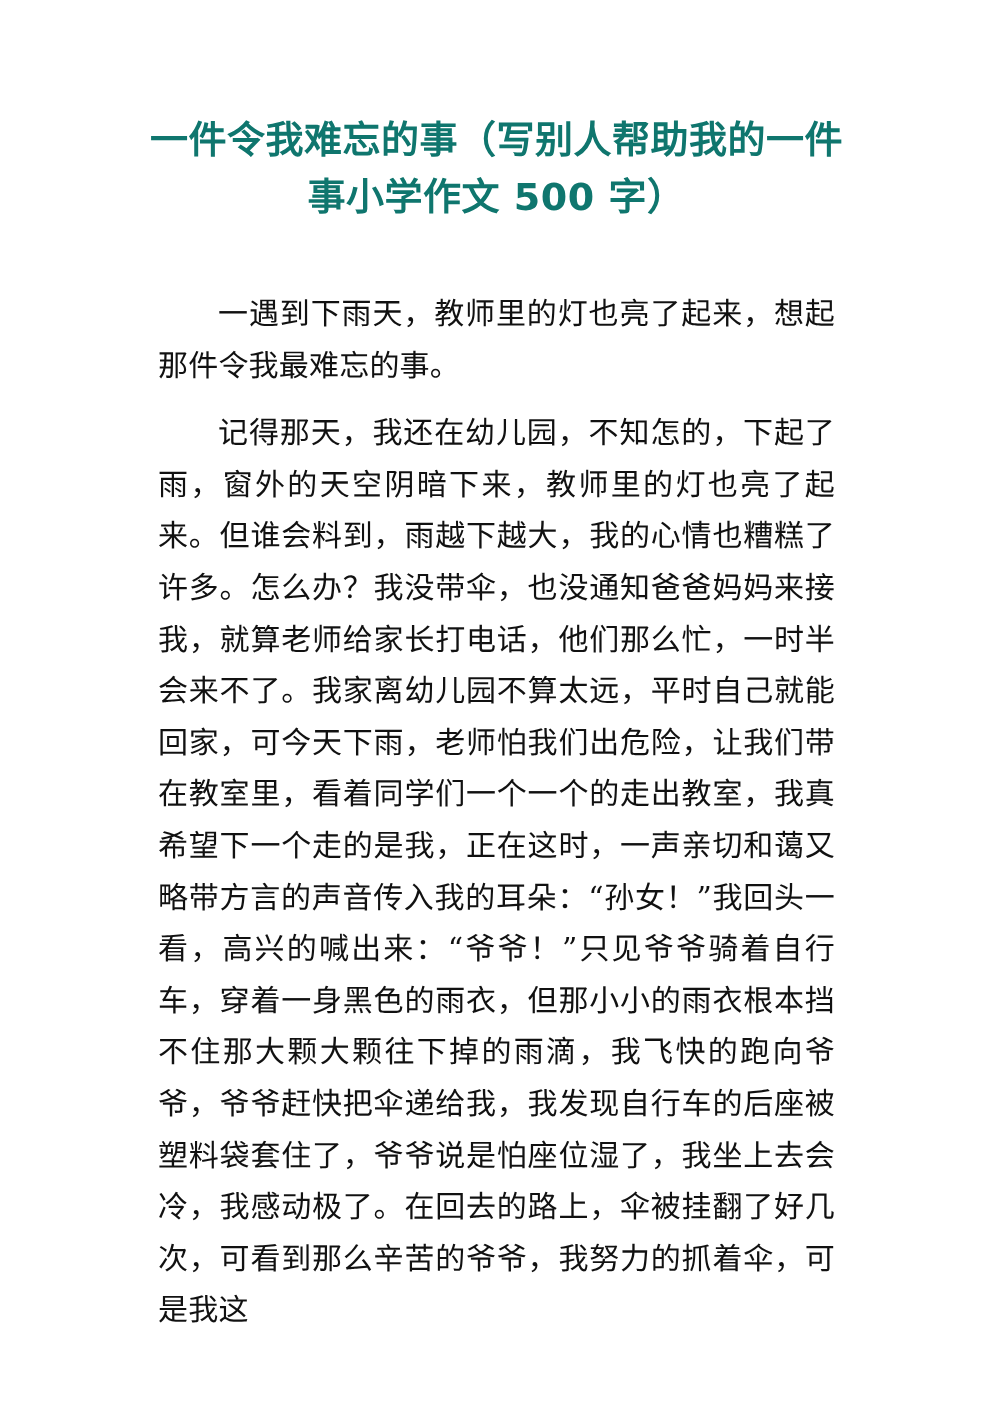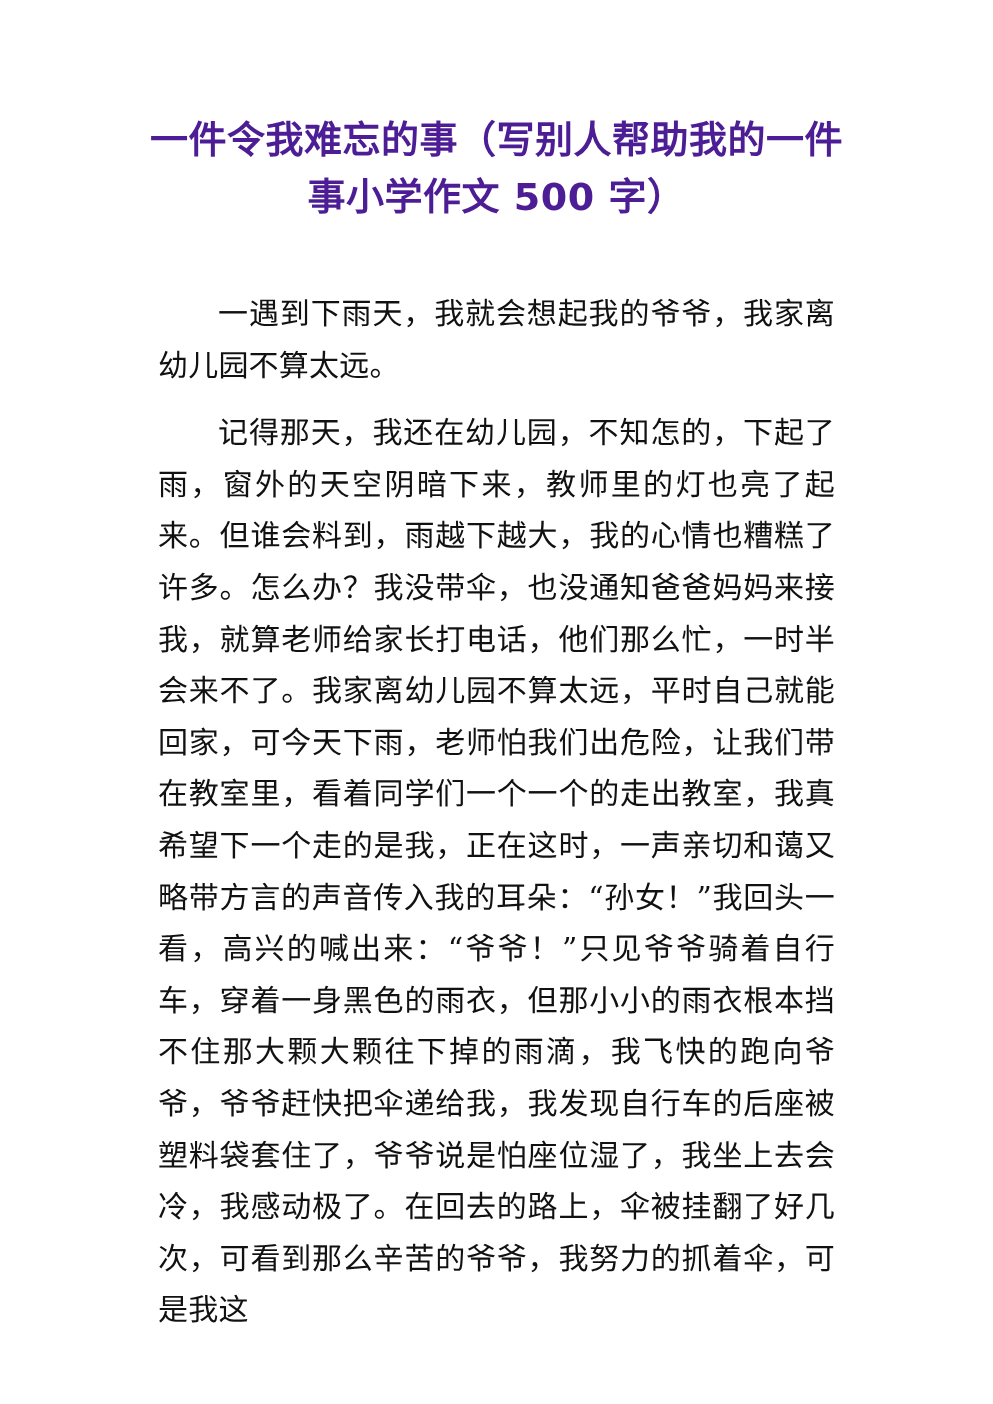--- a/index.html
+++ b/index.html
@@ -20,21 +20,21 @@
   .doc-title {
     margin: 0;
     padding: 0 150px;
     padding-top: 112px;
     font-family: "DejaVu Sans", "Liberation Sans", sans-serif;
     font-weight: bold;
     font-size: 38px;
     line-height: 1.5;
     text-align: center;
     letter-spacing: 0.5px;
-    color: #4c1d95;
+    color: #0f766e;
   }
   .body-block {
     padding: 0 158px;
     margin-top: 62px;
   }
   .para {
     margin: 0;
     font-family: "DejaVu Serif", "Liberation Serif", serif;
     font-size: 30px;
     line-height: 1.72;
@@ -49,17 +49,17 @@
   }
 </style>
 </head>
 <body>
 
 <div class="page">
 
   <h1 class="doc-title">一件令我难忘的事（写别人帮助我的一件事小学作文 500 字）</h1>
 
   <div class="body-block">
-    <p class="para">一遇到下雨天，我就会想起我的爷爷，我家离幼儿园不算太远。</p>
+    <p class="para">一遇到下雨天，教师里的灯也亮了起来，想起那件令我最难忘的事。</p>
     <p class="para">记得那天，我还在幼儿园，不知怎的，下起了雨，窗外的天空阴暗下来，教师里的灯也亮了起来。但谁会料到，雨越下越大，我的心情也糟糕了许多。怎么办？我没带伞，也没通知爸爸妈妈来接我，就算老师给家长打电话，他们那么忙，一时半会来不了。我家离幼儿园不算太远，平时自己就能回家，可今天下雨，老师怕我们出危险，让我们带在教室里，看着同学们一个一个的走出教室，我真希望下一个走的是我，正在这时，一声亲切和蔼又略带方言的声音传入我的耳朵：“孙女！”我回头一看，高兴的喊出来：“爷爷！”只见爷爷骑着自行车，穿着一身黑色的雨衣，但那小小的雨衣根本挡不住那大颗大颗往下掉的雨滴，我飞快的跑向爷爷，爷爷赶快把伞递给我，我发现自行车的后座被塑料袋套住了，爷爷说是怕座位湿了，我坐上去会冷，我感动极了。在回去的路上，伞被挂翻了好几次，可看到那么辛苦的爷爷，我努力的抓着伞，可是我这</p>
   </div>
 
 </div>
 
 </body></html>

